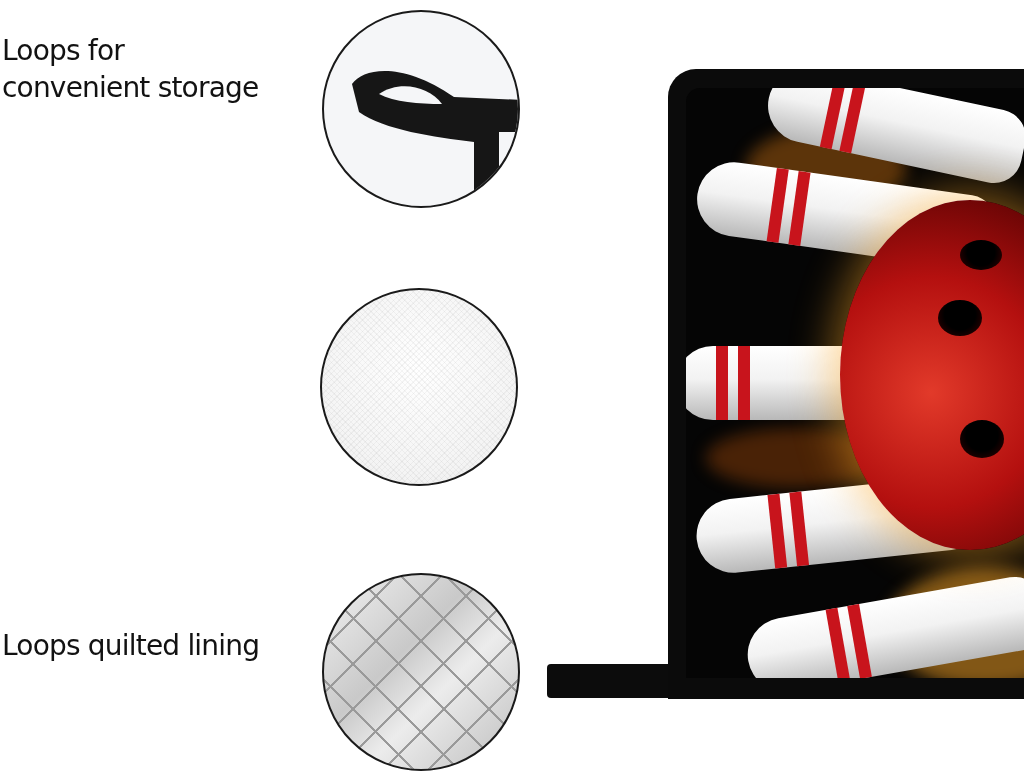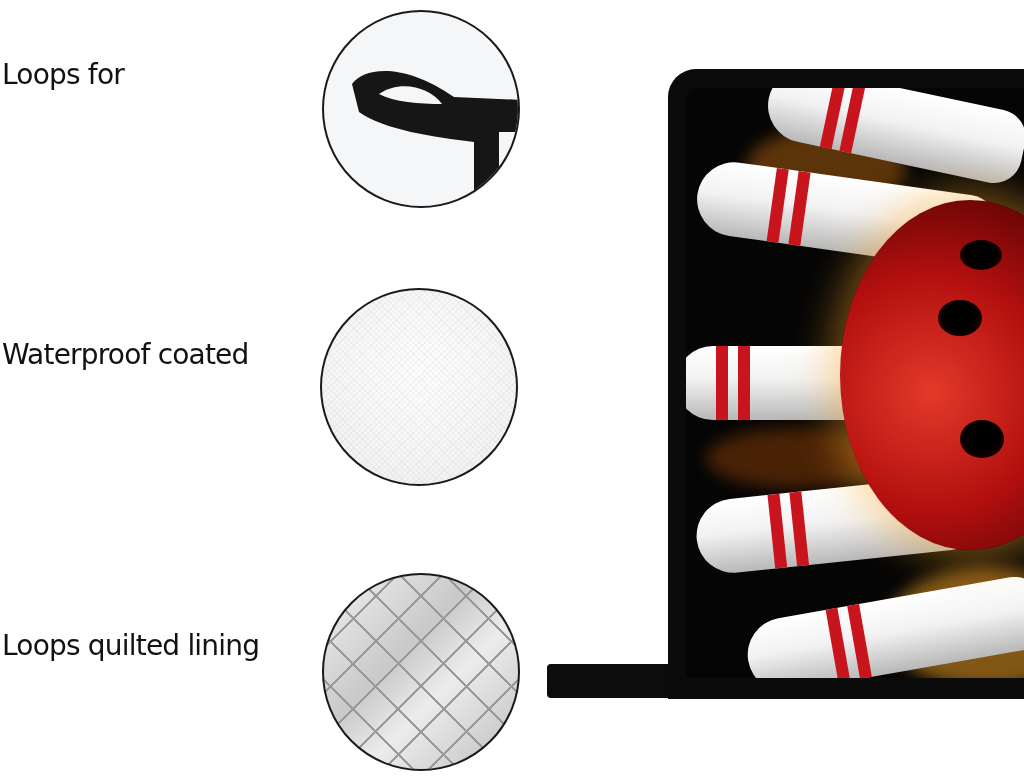--- a/index.html
+++ b/index.html
@@ -49,25 +49,25 @@
     position:absolute; left:840px; top:200px; width:260px; height:350px; border-radius:50%;
     background:radial-gradient(circle at 35% 55%, #e23a2a 0%, #b4100f 45%, #6a0505 80%, #3a0202 100%);
     box-shadow:0 0 40px 10px rgba(255,170,40,0.45);
   }
   .hole { position:absolute; border-radius:50%; background:radial-gradient(circle at 50% 40%, #000 50%, #3a0000 100%); }
   .flame { position:absolute; border-radius:50%; filter:blur(8px); }
 </style>
 </head>
 <body>
 
-<div class="label" style="top:32px;margin-top:24px;">
+<div class="label" style="top:32px;">
   <div>Loops for</div>
+  <div>convenient storage</div>
 </div>
 <div class="label" style="top:336px;">
-  <div>Waterproof coated</div>
 </div>
 <div class="label" style="top:627px;">
   <div>Loops quilted lining</div>
 </div>
 
 <div class="circle c-loop">
   <svg width="198" height="198" viewBox="0 0 198 198">
     <path d="M28 72 C 40 55, 80 50, 130 85 L 200 88 L 200 120 L 175 120 L 175 198 L 150 198 L 150 130 C 110 125, 60 118, 35 100 Z" fill="#161616"></path>
     <path d="M55 82 C 75 68, 105 74, 118 92 C 95 92, 70 90, 55 82 Z" fill="#f5f6f8"></path>
   </svg>

